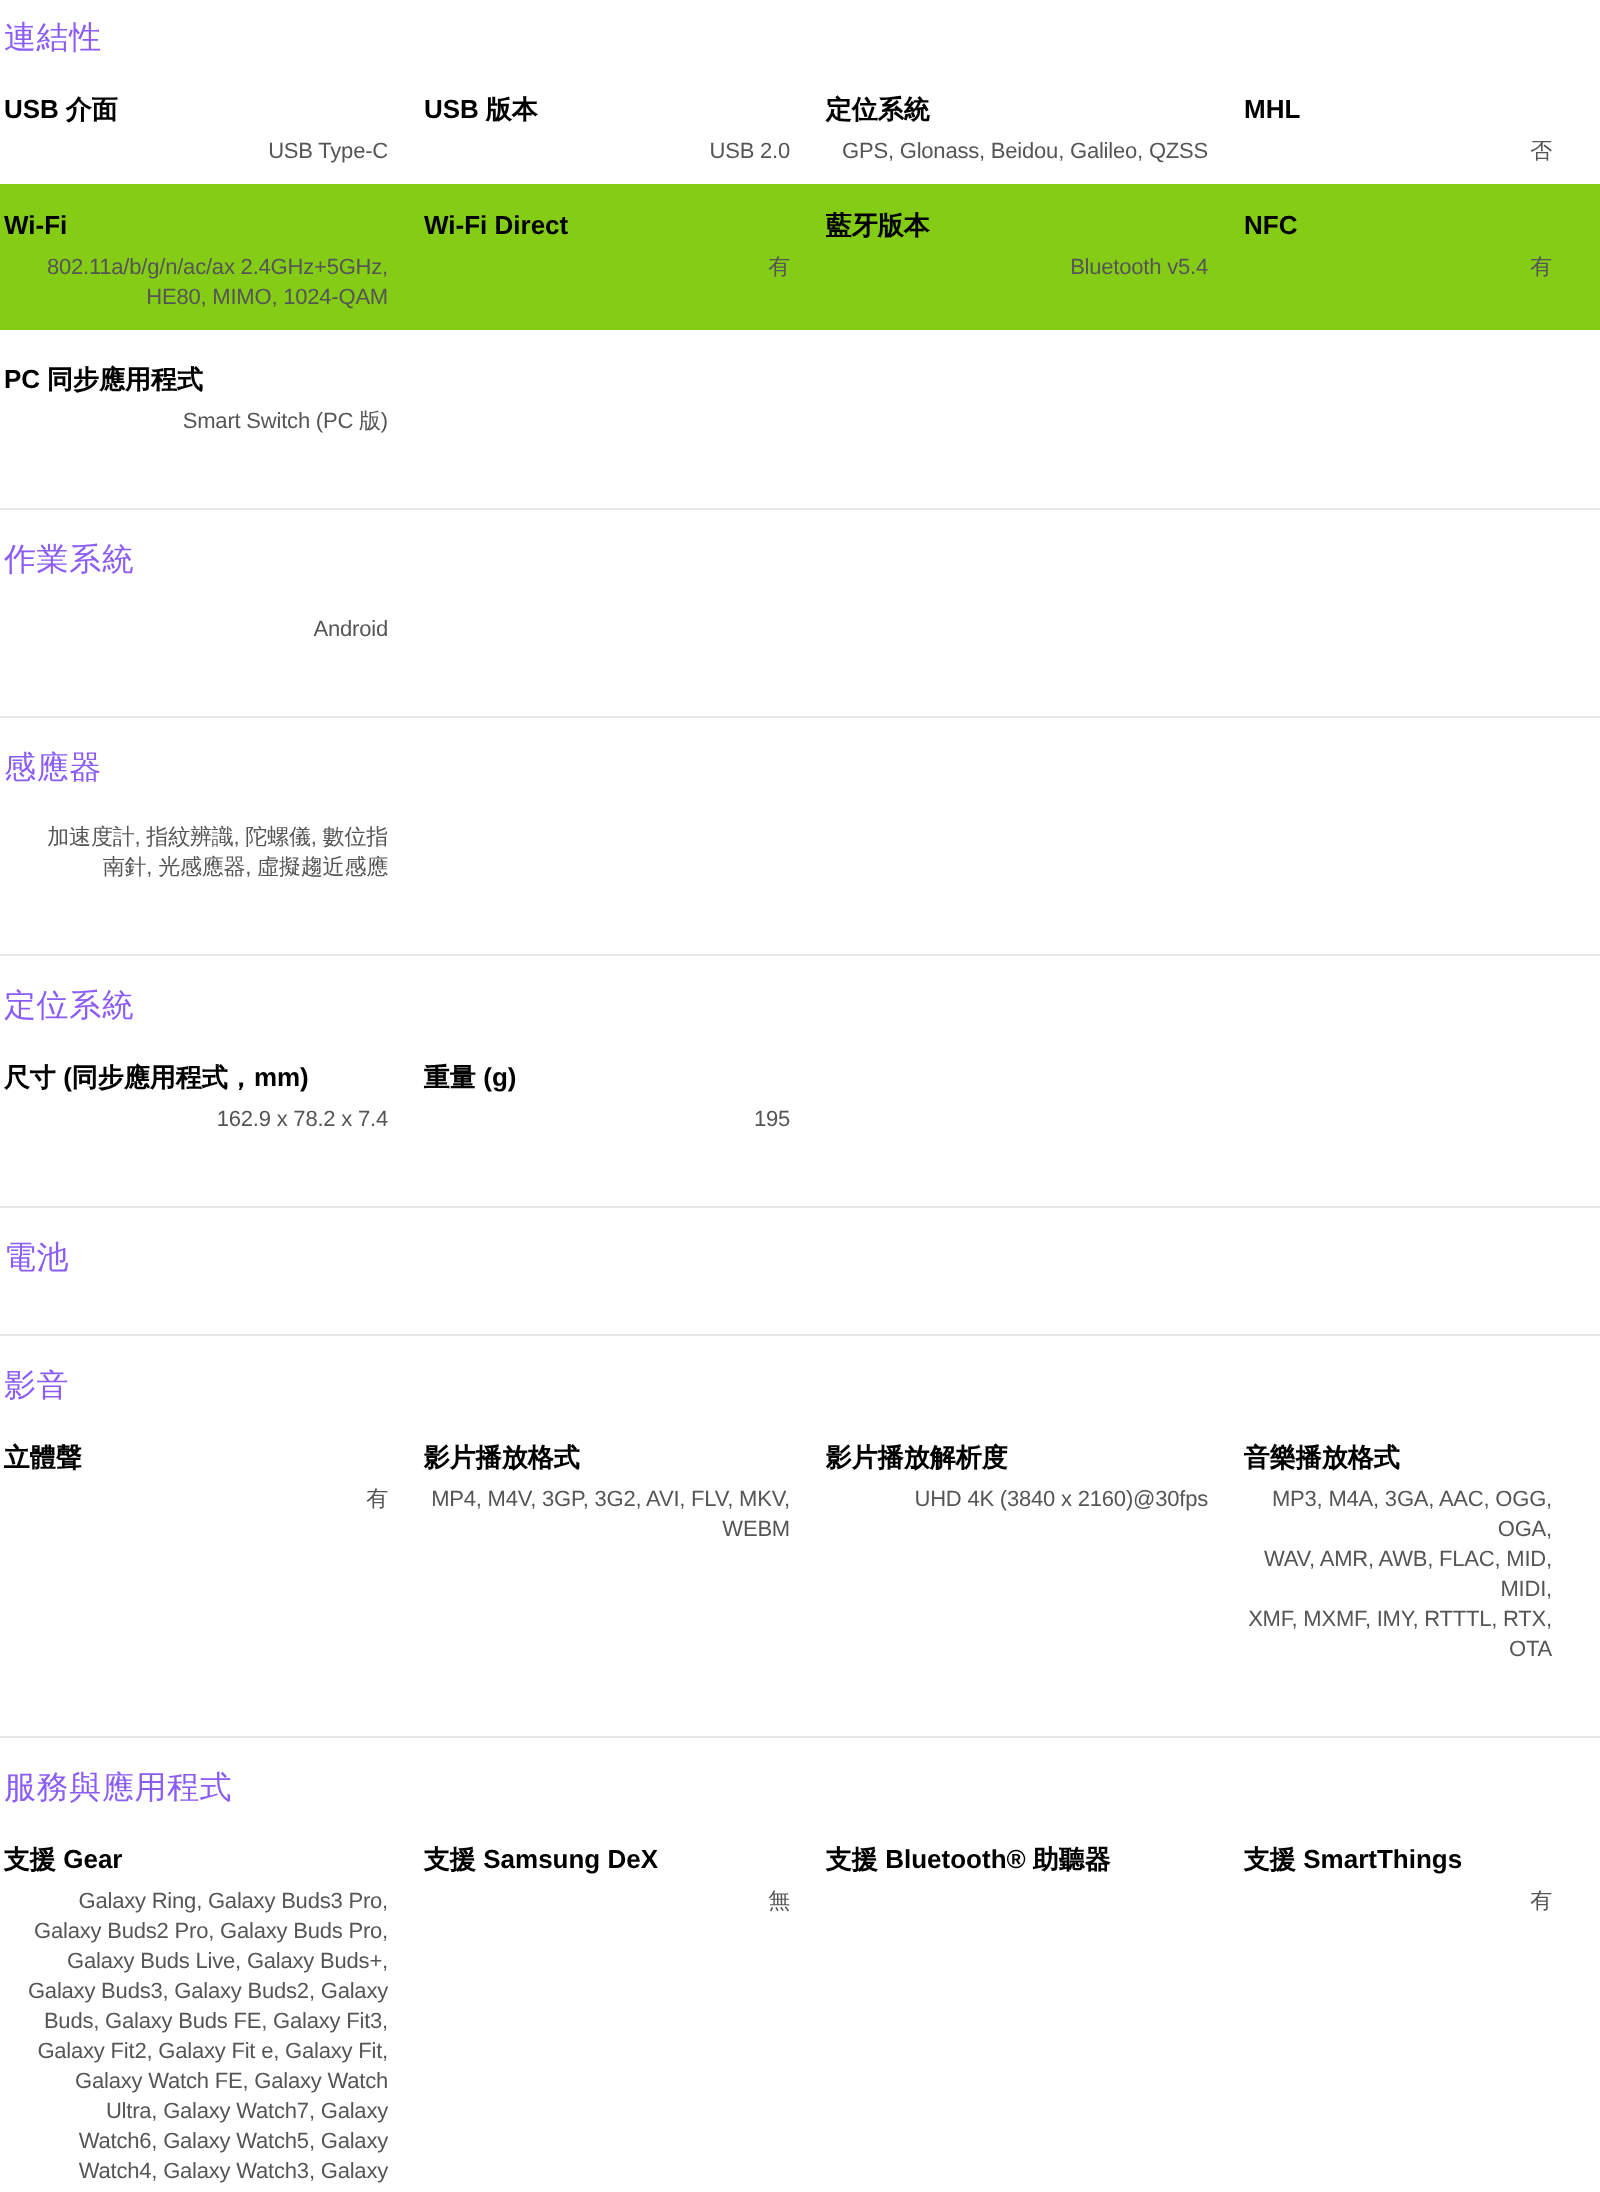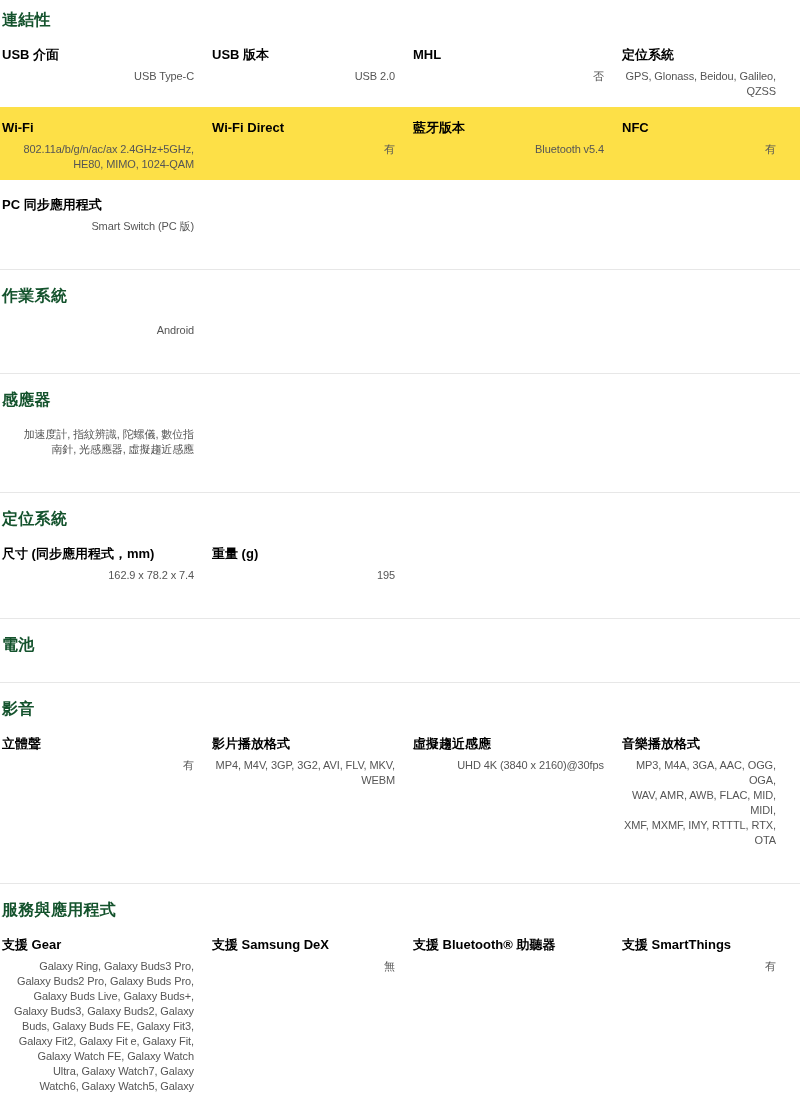--- a/index.html
+++ b/index.html
@@ -8,29 +8,29 @@
     box-sizing: border-box;
     padding-top: 10px;
     background: #ffffff;
     font-family: "Liberation Sans", "DejaVu Sans", sans-serif;
     color: #000;
     overflow: hidden;
   }
   .section { padding: 16px 0 27px; }
   .section.first-sec { padding-top: 0; }
   .title {
-    font-size: 16px; font-weight: 700; line-height: 20px;
-    margin: 0; padding: 0 6px 0 2px; color: #14532d; letter-spacing: .3px;
+    font-size: 16px; font-weight: 400; line-height: 20px;
+    margin: 0; padding: 0 6px 0 2px; color: #8b5cf6; letter-spacing: .3px;
   }
   .row {
     display: grid;
     grid-template-columns: 210px 201px 209px 1fr;
     padding: 17px 6px 8px 2px;
   }
-  .row.shaded { background: #fde047; padding-top: 13px; }
+  .row.shaded { background: #84cc16; padding-top: 13px; }
   .cell { padding-right: 18px; min-width: 0; }
   .label {
     font-size: 13px; font-weight: 700; color: #000;
     line-height: 15px; margin: 0 0 7px; white-space: pre-line;
   }
   .value {
     font-size: 11px; color: #555555;
     line-height: 15px; white-space: pre-line; letter-spacing: -0.1px; text-align: right;
   }
   .divider { height: 1px; background: #e7e7e7; }
@@ -45,26 +45,26 @@
     <div class="row">
       <div class="cell">
         <div class="label">USB 介面</div>
         <div class="value">USB Type-C</div>
       </div>
       <div class="cell">
         <div class="label">USB 版本</div>
         <div class="value">USB 2.0</div>
       </div>
       <div class="cell">
+        <div class="label">定位系統</div>
+        <div class="value">GPS, Glonass, Beidou, Galileo, QZSS</div>
+      </div>
+      <div class="cell">
         <div class="label">MHL</div>
         <div class="value">否</div>
-      </div>
-      <div class="cell">
-        <div class="label">定位系統</div>
-        <div class="value">GPS, Glonass, Beidou, Galileo, QZSS</div>
       </div>
     </div>
     <div class="row shaded">
       <div class="cell">
         <div class="label">Wi-Fi</div>
         <div class="value">802.11a/b/g/n/ac/ax 2.4GHz+5GHz,
 HE80, MIMO, 1024-QAM</div>
       </div>
       <div class="cell">
         <div class="label">Wi-Fi Direct</div>
@@ -135,21 +135,21 @@
       <div class="cell">
         <div class="label">立體聲</div>
         <div class="value">有</div>
       </div>
       <div class="cell">
         <div class="label">影片播放格式</div>
         <div class="value">MP4, M4V, 3GP, 3G2, AVI, FLV, MKV,
 WEBM</div>
       </div>
       <div class="cell">
-        <div class="label">虛擬趨近感應</div>
+        <div class="label">影片播放解析度</div>
         <div class="value">UHD 4K (3840 x 2160)@30fps</div>
       </div>
       <div class="cell">
         <div class="label">音樂播放格式</div>
         <div class="value">MP3, M4A, 3GA, AAC, OGG, OGA,
 WAV, AMR, AWB, FLAC, MID, MIDI,
 XMF, MXMF, IMY, RTTTL, RTX, OTA</div>
       </div>
     </div>
   </section>

